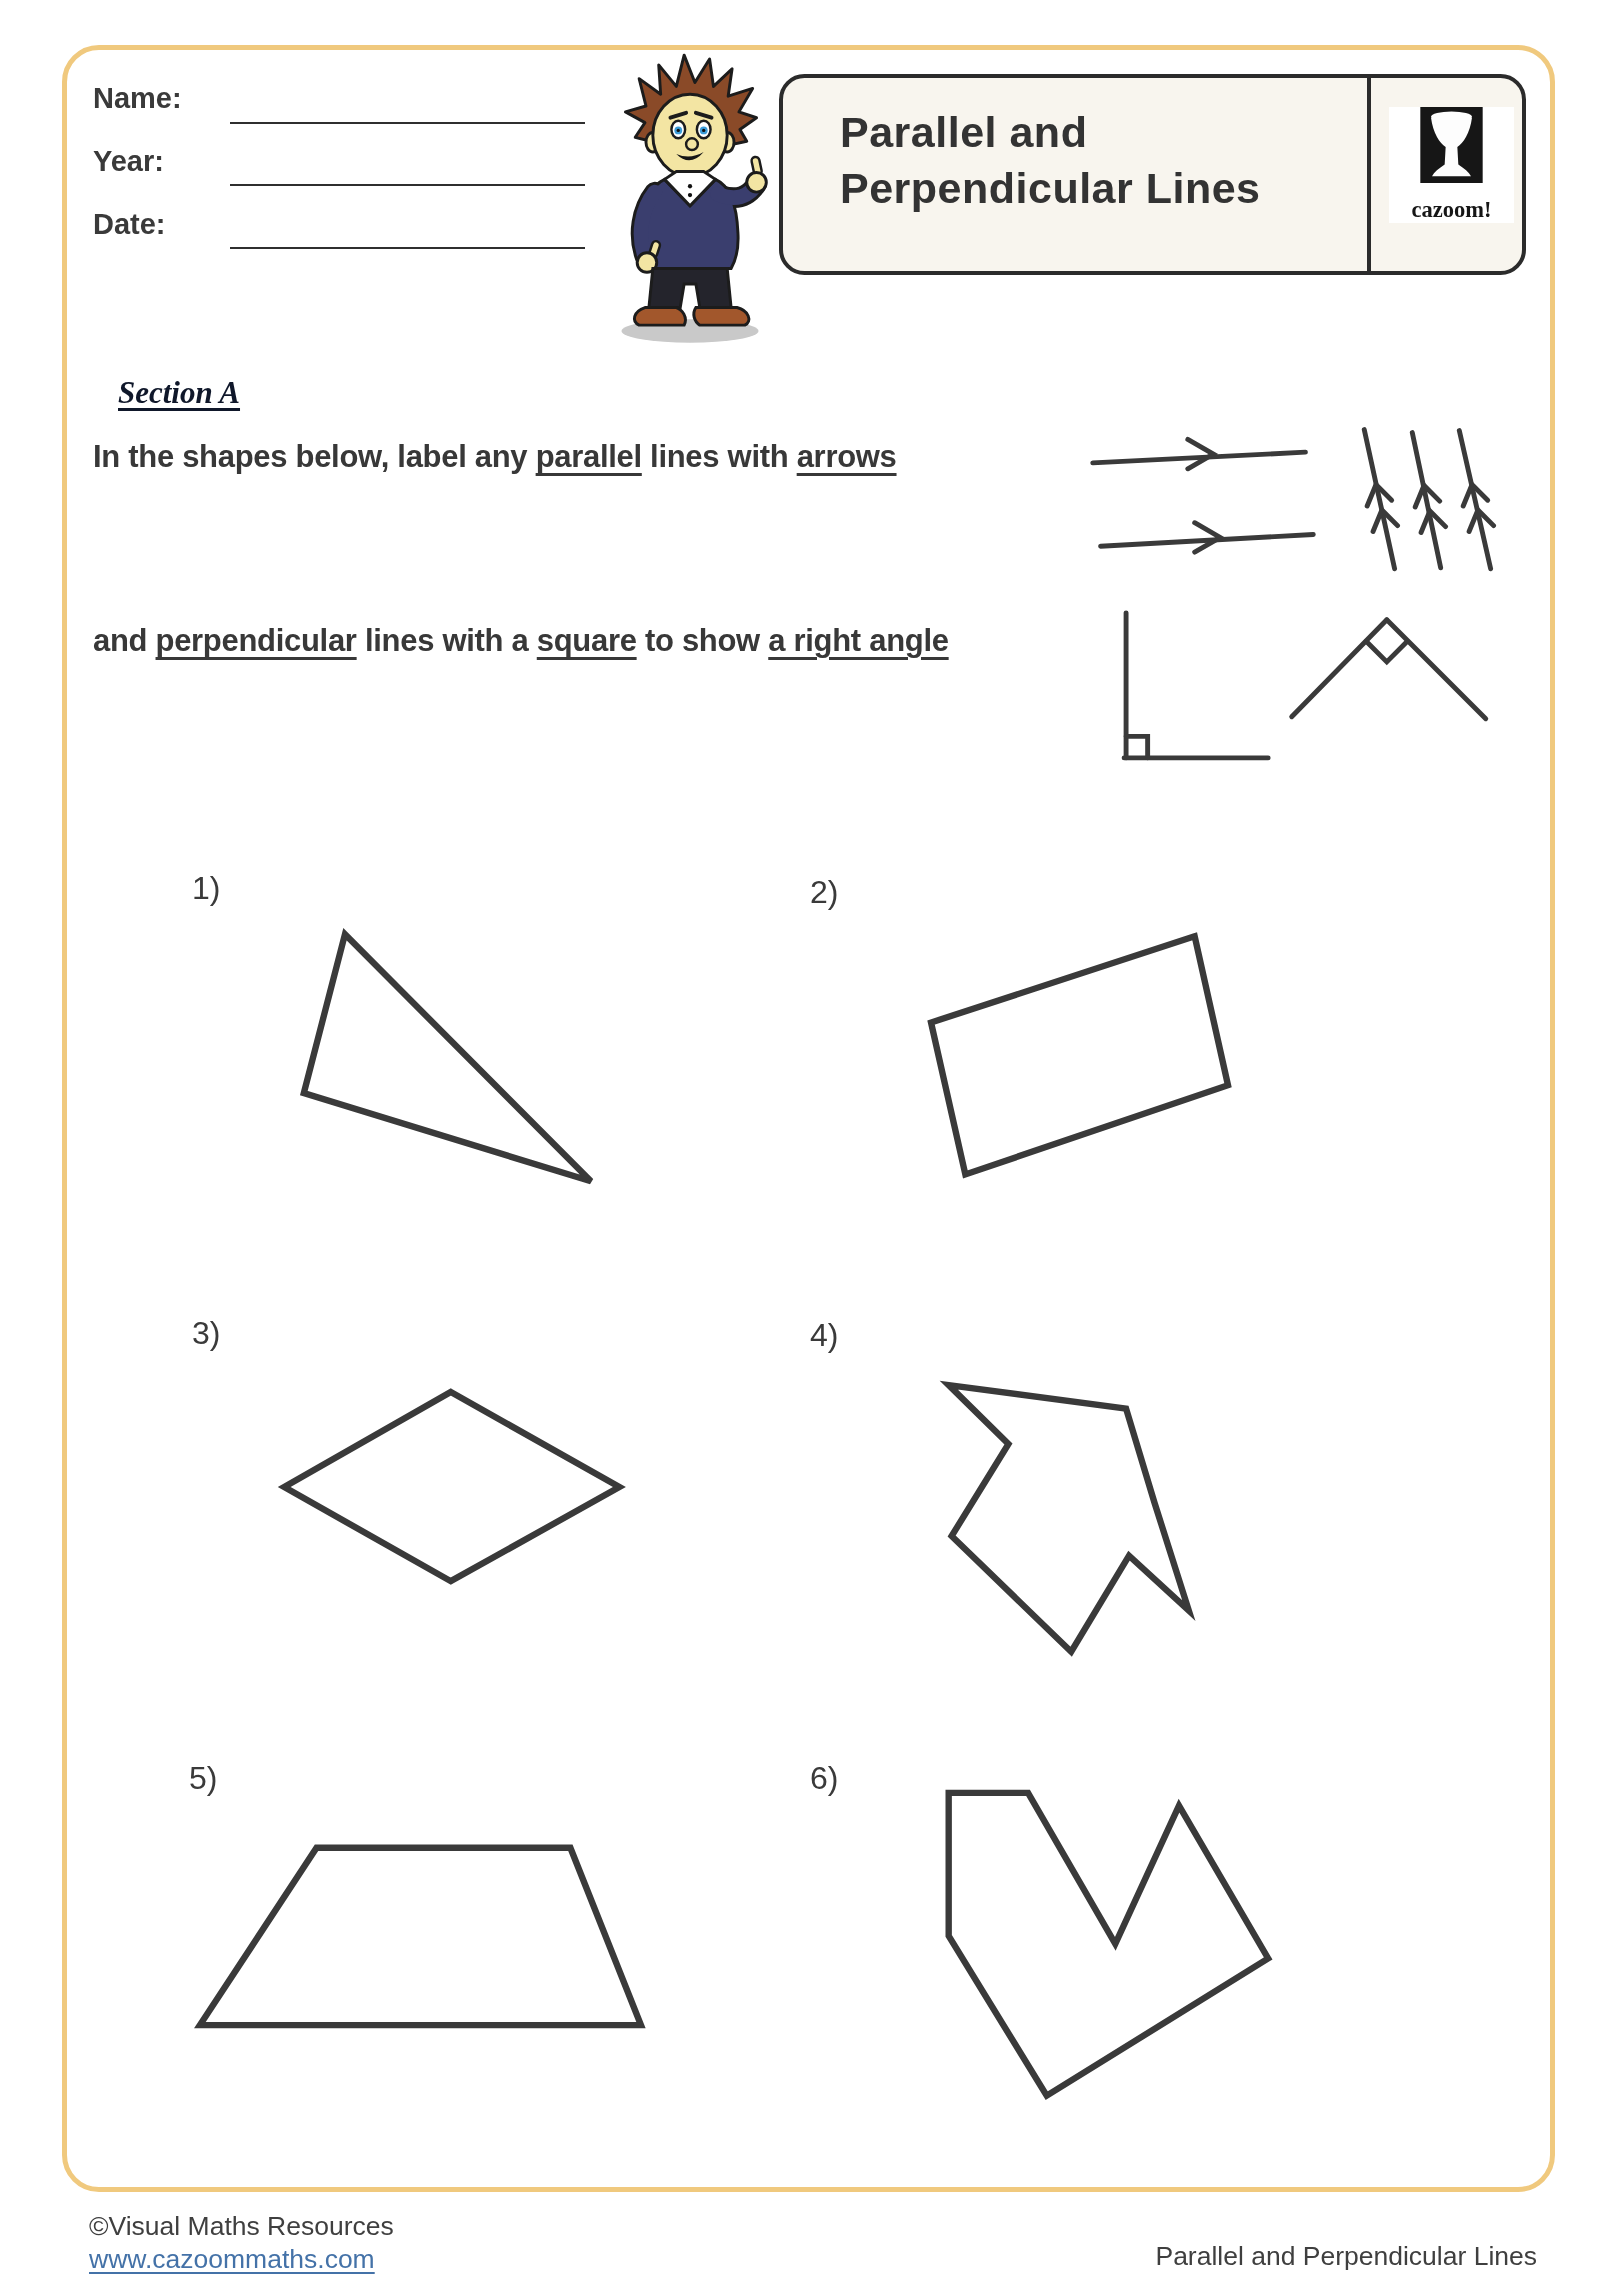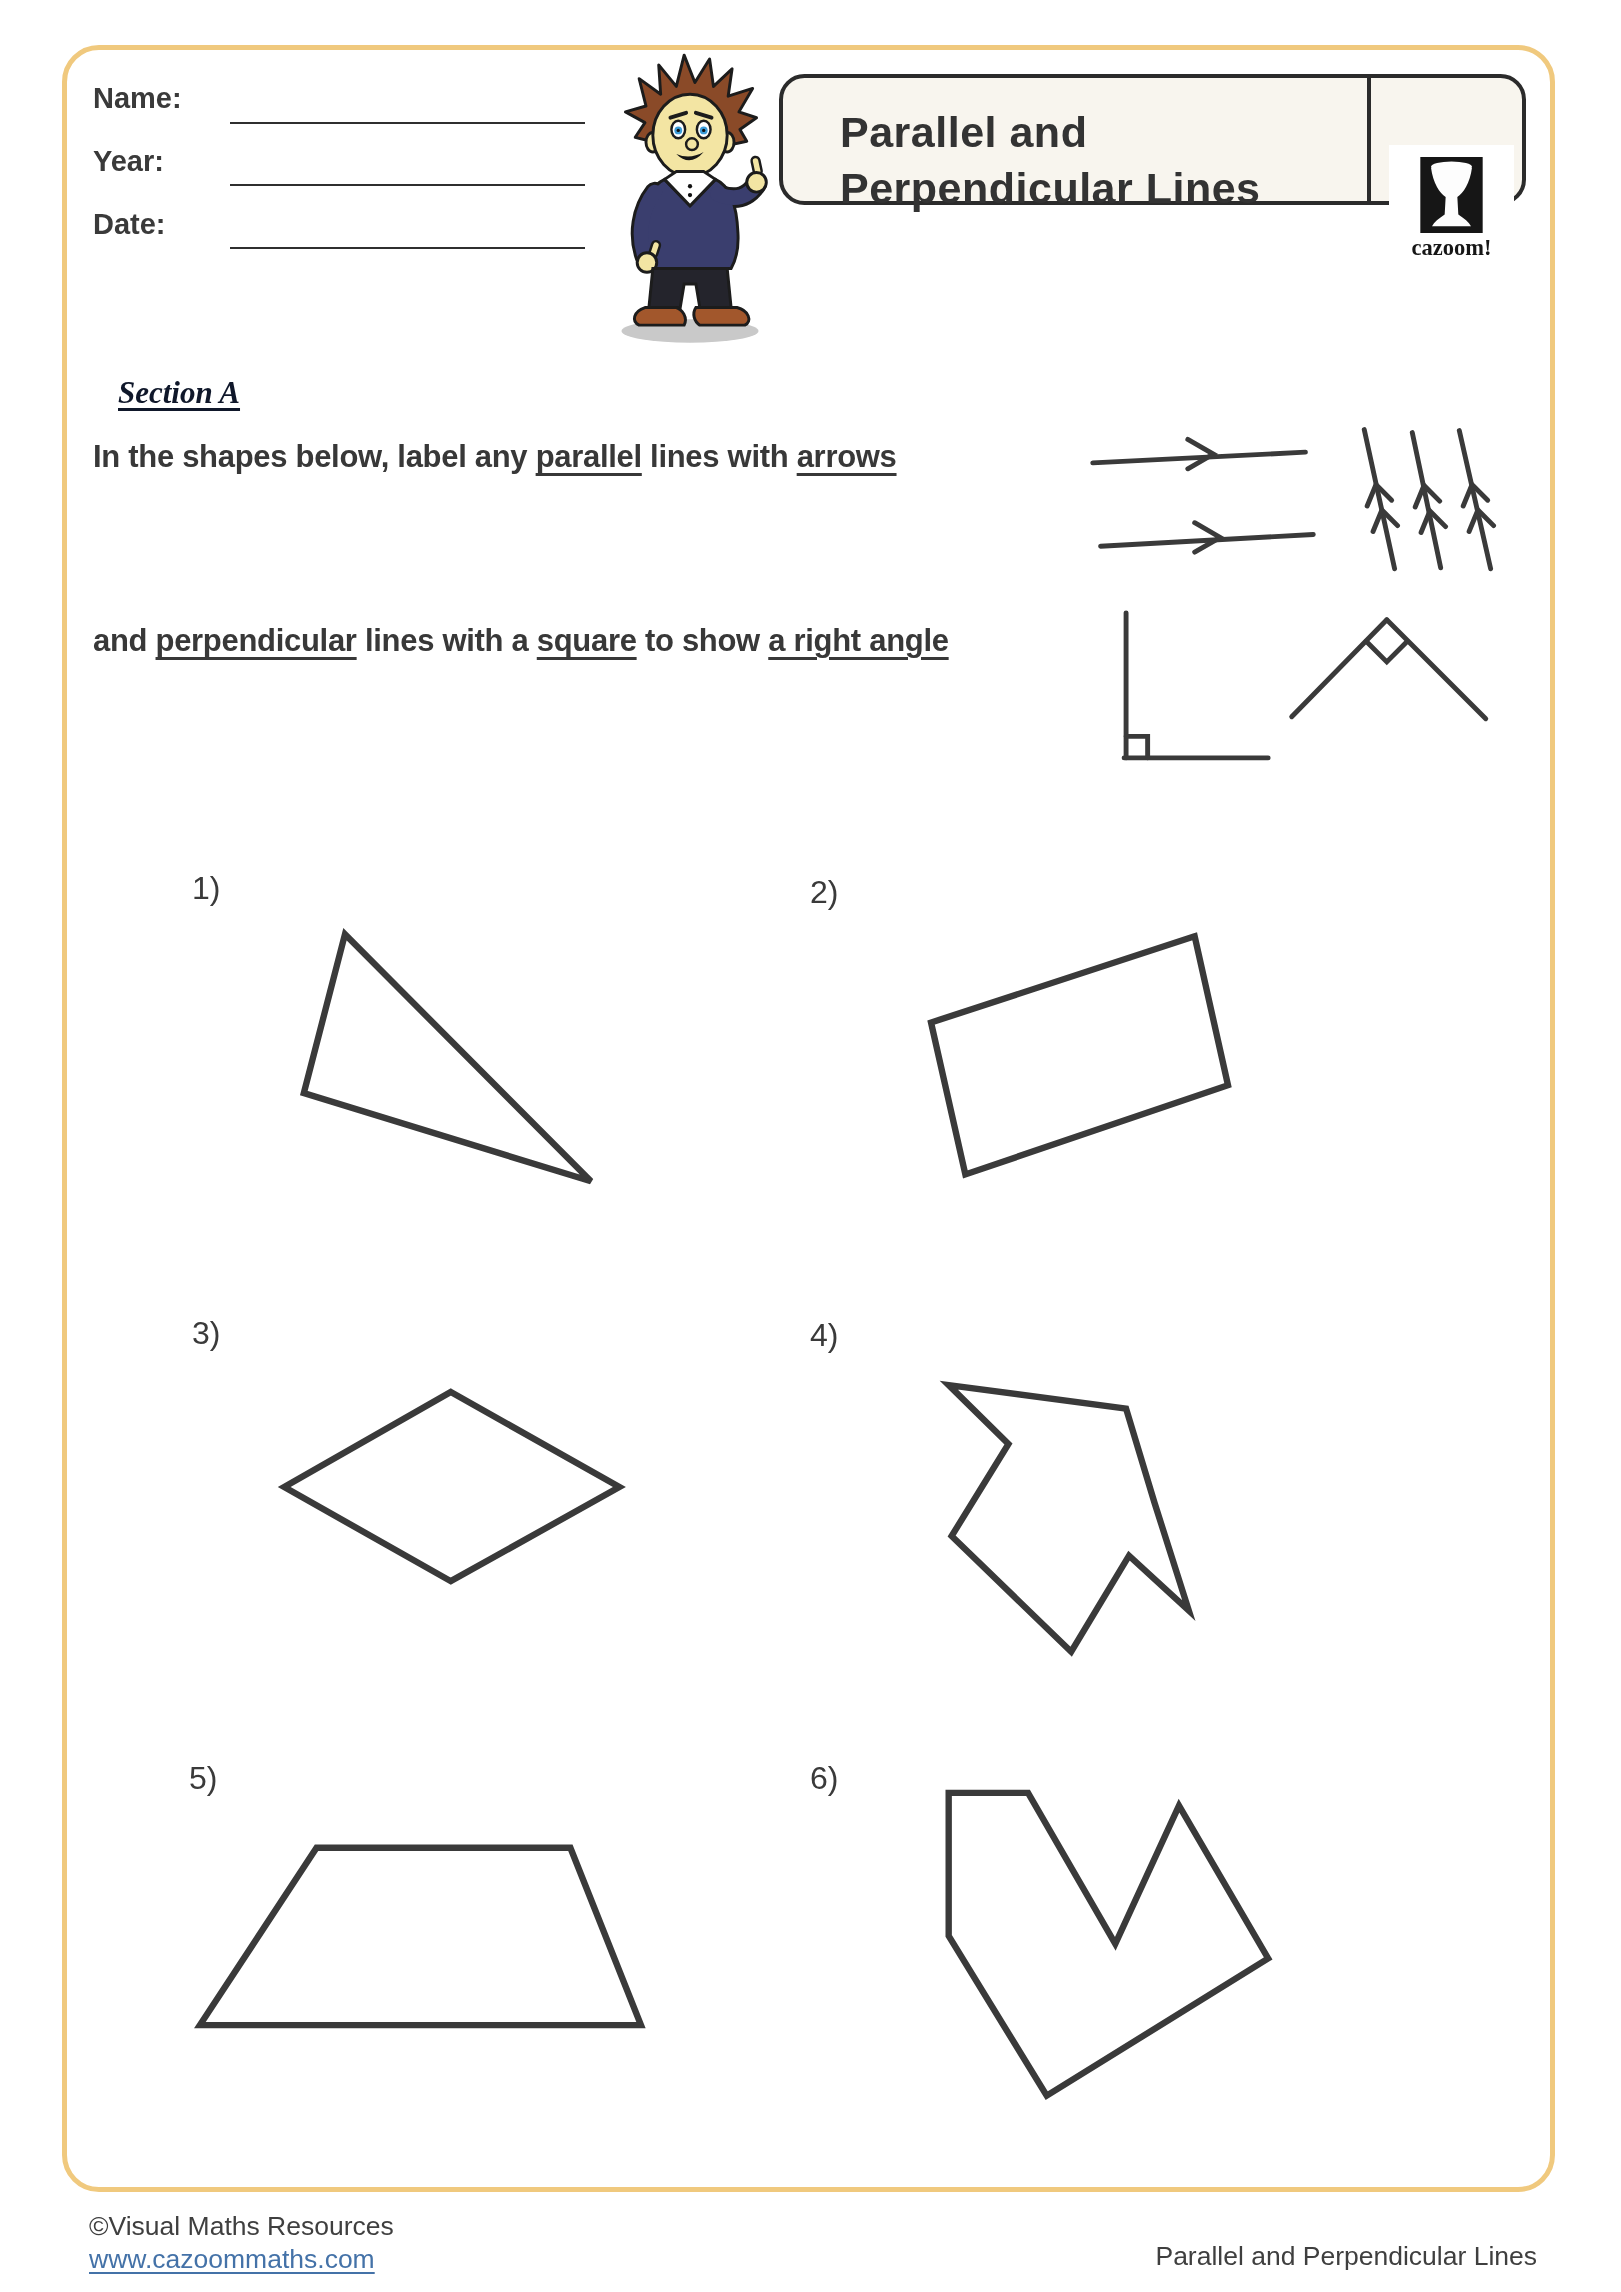--- a/index.html
+++ b/index.html
@@ -6,27 +6,27 @@
   .page{position:relative;width:1621px;height:2293px;background:#ffffff;overflow:hidden;
         font-family:"Liberation Sans",sans-serif;color:#383838;}
   .gold-border{position:absolute;left:62px;top:45px;width:1483px;height:2137px;
         border:5.9px solid #F0C97E;border-radius:37px;}
   
   .hfield{position:absolute;left:93px;font-size:29px;font-weight:700;color:#3a3a3a;}
   .hline{position:absolute;left:230px;width:355px;height:0;border-bottom:2.9px solid #2f2f2f;}
   
   .mascot{position:absolute;left:600px;top:47px;width:181px;height:299px;}
   
-  .title-box{position:absolute;left:779px;top:74px;width:747px;height:131px;
+  .title-box{position:absolute;left:779px;top:74px;width:747px;height:201px;
         background:#F8F5EE;border:4.9px solid #2B2B2B;border-radius:25.5px;box-sizing:border-box;}
   .title-text{position:absolute;left:57px;top:27.4px;font-size:43px;font-weight:700;
         color:#333333;line-height:1.3;letter-spacing:0.5px;}
   .title-divider{position:absolute;left:584px;top:0;width:3.9px;height:100%;background:#2B2B2B;}
   .logo-patch{position:absolute;left:606px;top:29px;width:125px;height:116px;background:#ffffff;
-        display:flex;flex-direction:column;align-items:center;justify-content:flex-end;margin-top:38px;}
+        display:flex;flex-direction:column;align-items:center;justify-content:space-between;}
   .logo-drum{width:63px;height:76px;display:block;}
   .logo-word{font-family:"Liberation Serif",serif;font-weight:700;font-size:22.5px;color:#161616;margin-top:2px;}
   
   .section-heading{position:absolute;left:118px;top:375px;font-family:"Liberation Serif",serif;
         font-style:italic;font-weight:700;font-size:31px;color:#0f172a;
         text-decoration:underline;text-underline-offset:4.9px;text-decoration-thickness:2.5px;}
   .instr{position:absolute;left:93px;font-size:31px;font-weight:700;color:#383838;letter-spacing:-0.3px;text-align:right;}
   .instr .uw{text-decoration:underline;text-underline-offset:5.9px;text-decoration-thickness:2.5px;}
   
   .overlay{position:absolute;left:0;top:0;width:1621px;height:2293px;}

